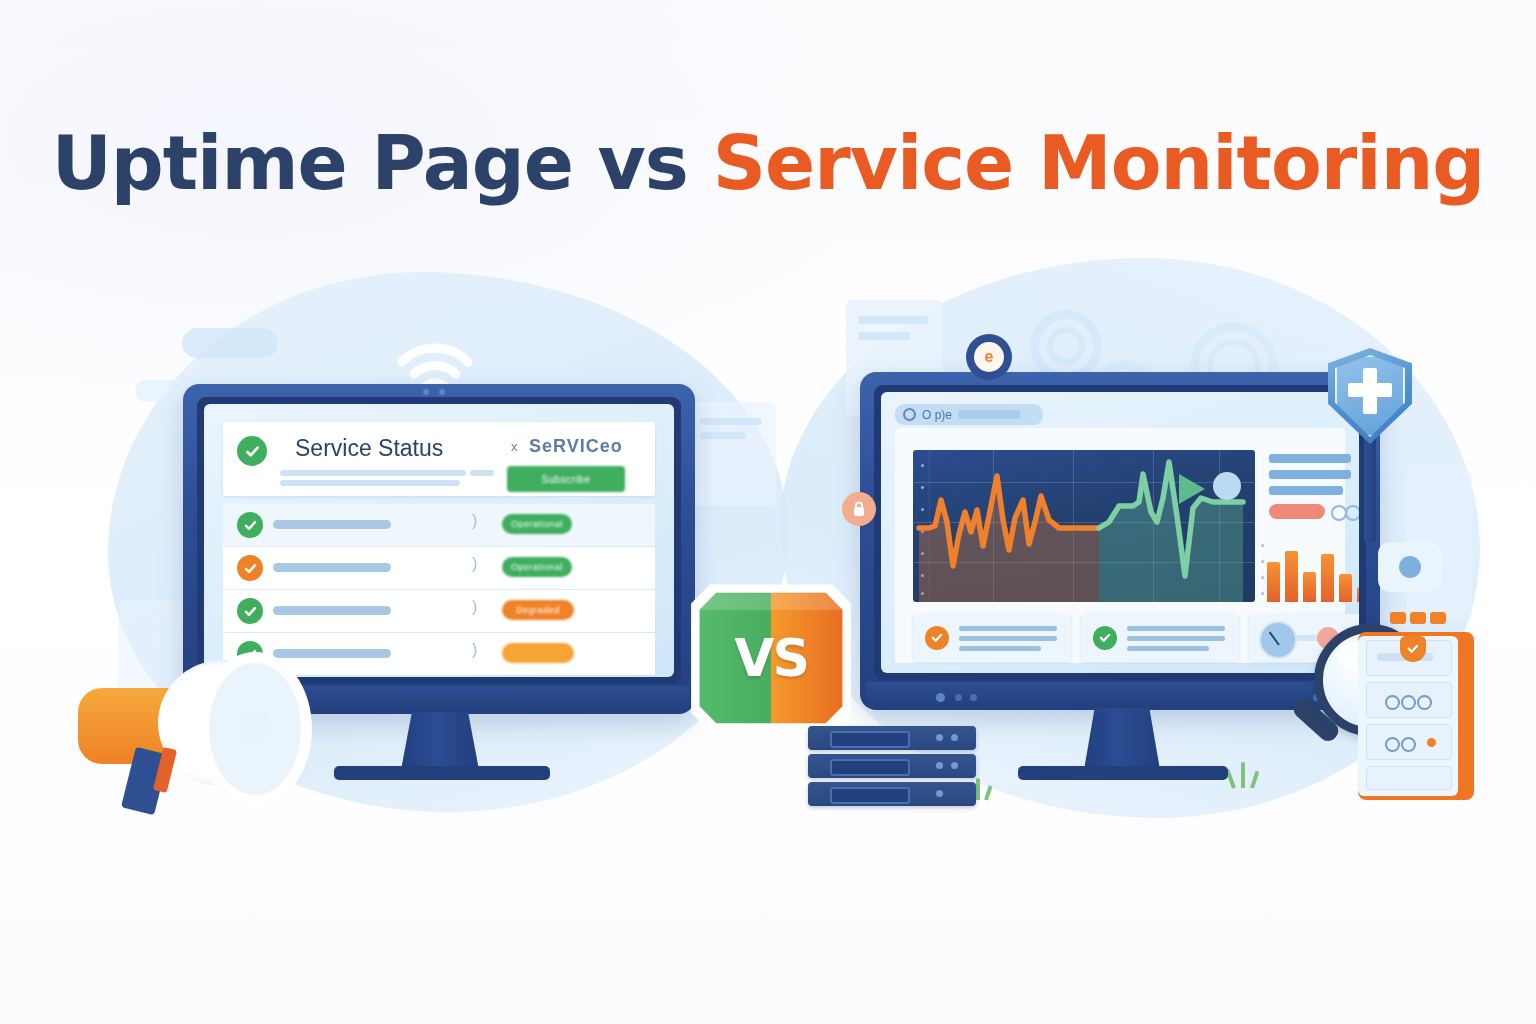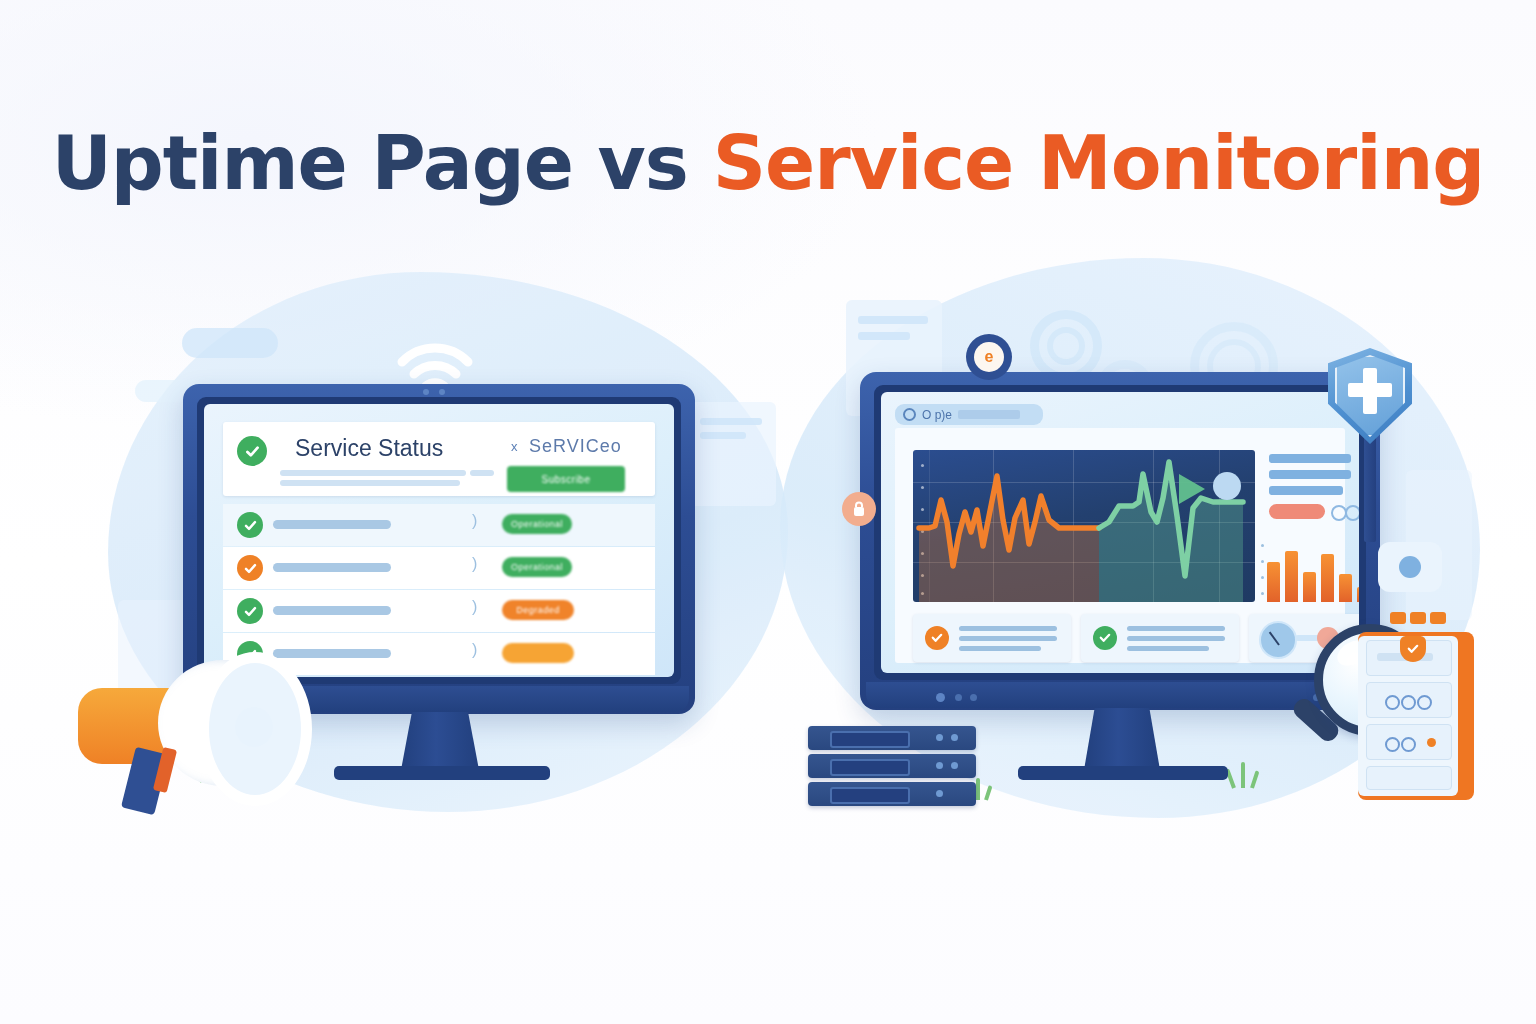--- a/index.html
+++ b/index.html
@@ -75,21 +75,21 @@
   }
   .check{
     border-radius:50%;display:flex;align-items:center;justify-content:center;
     color:#fff;font-weight:bold;
   }
   .check.green{background:#3fae5f;}
   .check.orange{background:#ef8126;}
   .check svg{display:block;}
   .sp-title{color:#2c4268;font-weight:normal;}
   .brand-blur{
-    color:#41639c;font-weight:normal;letter-spacing:1px;filter:blur(0.6px);opacity:.85;
+    color:#41639c;font-weight:bold;letter-spacing:1px;filter:blur(0.6px);opacity:.85;
   }
   .pill{border-radius:999px;display:flex;align-items:center;justify-content:center;
     color:#fff;font-size:9px;letter-spacing:.5px;filter:blur(1.1px);}
   .pill.green{background:#3fae5f;}
   .pill.orange{background:#f0832a;}
   .pill.amber{background:#f6a434;}
   .pill.block{border-radius:4px;}
   .row{position:absolute;background:#fff;display:flex;align-items:center;}
   .row .bar{background:#a9c8e4;border-radius:999px;}
   .row .tick{color:#9dc0e0;font-size:16px;}
@@ -440,20 +440,26 @@
     <div style="position:absolute;left:6px;bottom:2px;right:6px;height:26px;border-radius:0 0 14px 14px;background:linear-gradient(180deg,#2e4e92,#22407e);"></div>
     <div class="notch" style="left:76px;bottom:8px;width:9px;height:9px;"></div>
     <div class="notch" style="left:95px;bottom:9px;width:7px;height:7px;background:#4a6fae;"></div>
     <div class="notch" style="left:110px;bottom:9px;width:7px;height:7px;background:#4a6fae;"></div>
     <div class="notch" style="right:60px;bottom:9px;width:7px;height:7px;background:#4a6fae;"></div>
     <div class="notch" style="right:44px;bottom:9px;width:7px;height:7px;background:#e08a5e;"></div>
   </div>
   <div class="neck" style="left:1084px;top:708px;width:76px;height:62px;clip-path:polygon(14% 0,86% 0,100% 100%,0 100%);"></div>
   <div class="base" style="left:1018px;top:766px;width:210px;height:14px;"></div>
 
+  <div class="vs" style="left:686px;top:578px;width:170px;height:160px;">
+    <div class="shape"></div>
+    <div class="inner"></div>
+    <div class="gloss"></div>
+    <div class="label">VS</div>
+  </div>
 
   <div class="mega" style="left:66px;top:630px;width:270px;height:180px;">
     <div class="body" style="left:12px;top:58px;width:104px;height:76px;"></div>
     <div class="cone" style="left:92px;top:30px;width:130px;height:126px;"></div>
     <div class="mouth" style="left:132px;top:22px;width:92px;height:132px;">
       <i style="left:26px;top:44px;width:38px;height:40px;background:#e8f3fd;"></i>
     </div>
     <div class="handle" style="left:62px;top:120px;width:34px;height:62px;"></div>
     <div class="handle2" style="left:92px;top:118px;width:14px;height:44px;"></div>
   </div>

